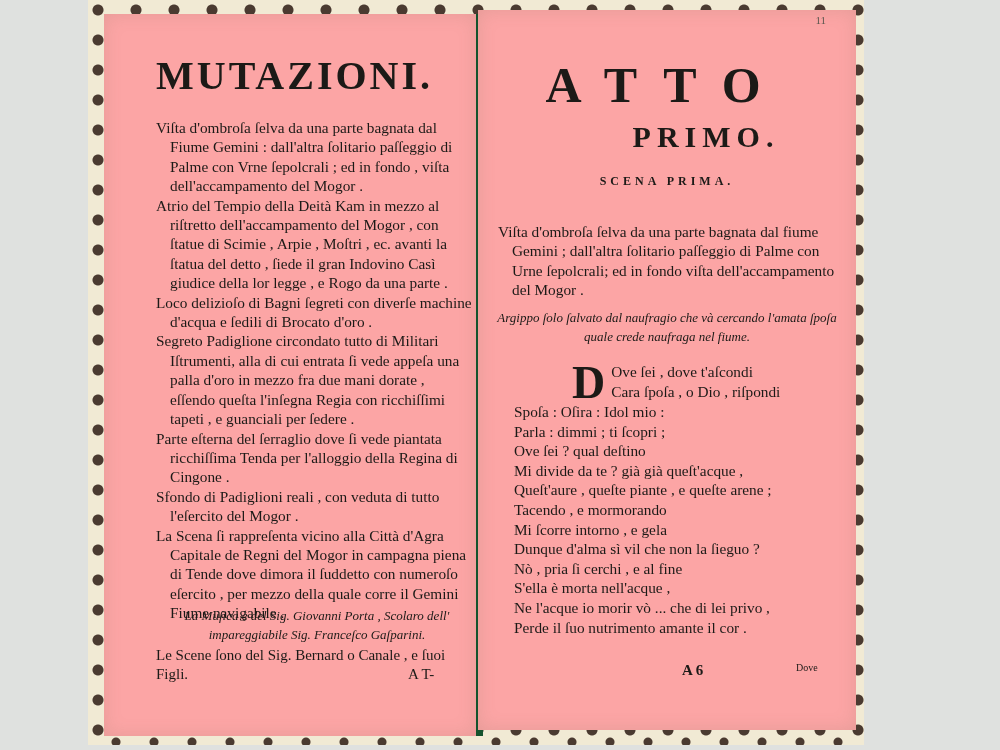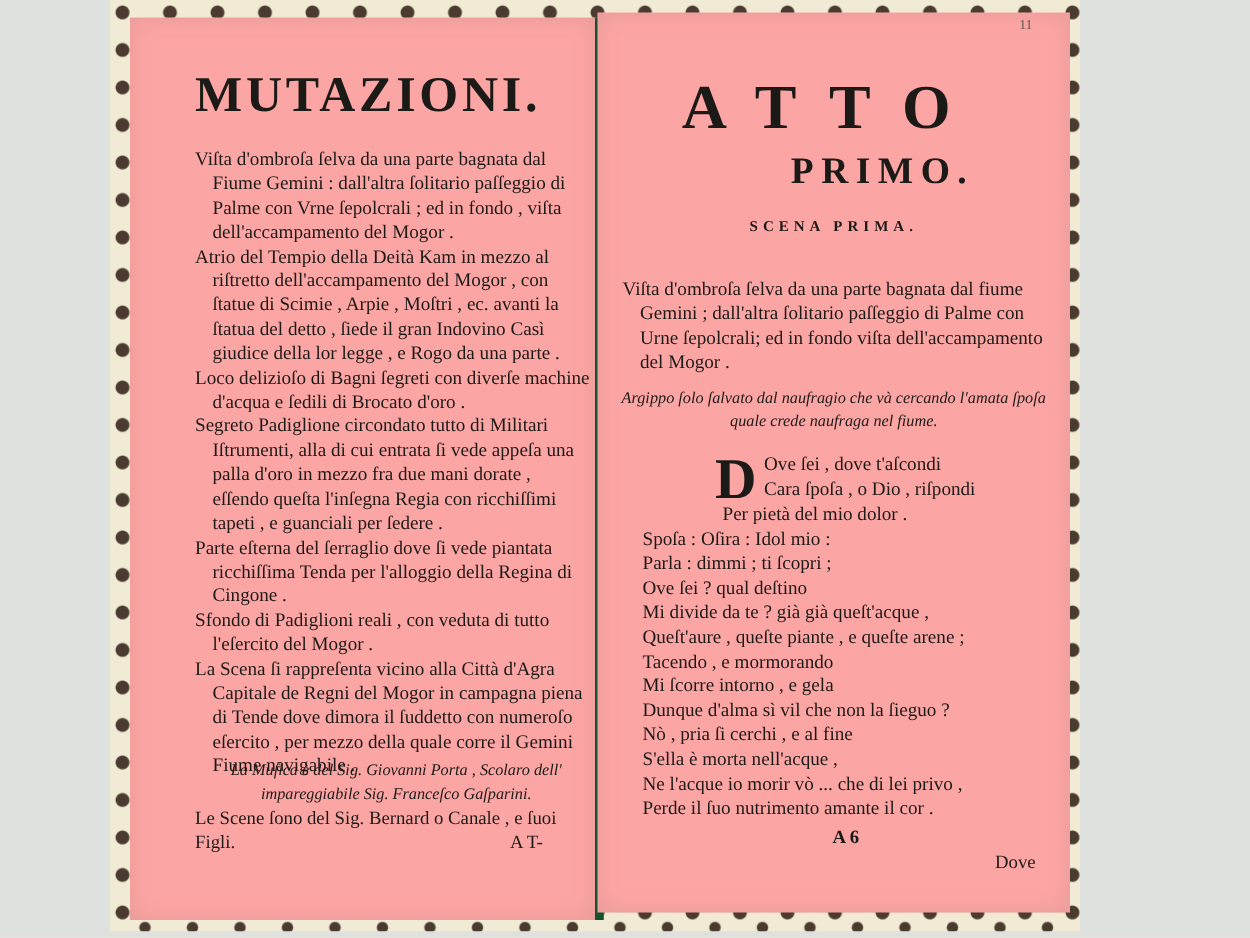--- a/index.html
+++ b/index.html
@@ -58,21 +58,21 @@
   .setting p { margin: 0; padding-left: 14px; text-indent: -14px; }
   .stage-dir {
     position: absolute; left: 14px; top: 298px; width: 350px; text-align: center;
     font-style: italic; font-size: 13px; line-height: 19px;
   }
   .verses { position: absolute; left: 36px; top: 352px; width: 330px; font-size: 15.3px; line-height: 19.6px; }
   .verses .line { white-space: nowrap; }
   .dropcap { float: left; font-size: 46px; font-weight: bold; line-height: 38px; margin: 2px 6px 0 58px; }
   .cap-line { display: block; }
   .signature { position: absolute; top: 652px; font-size: 15px; font-weight: bold; }
-  .catch-right { position: absolute; top: 652px; font-size: 15px; margin-top: 20px; }
+  .catch-right { position: absolute; top: 652px; font-size: 10px; }
 </style>
 </head>
 <body>
 
 <div class="cover"></div>
 
 <div class="page left">
   <div class="heading-left">MUTAZIONI.</div>
   <div class="entries">
     <p class="entry">Viſta d'ombroſa ſelva da una parte bagnata dal Fiume Gemini : dall'altra ſolitario paſſeggio di Palme con Vrne ſepolcrali ; ed in fondo , viſta dell'accampamento del Mogor .</p>
@@ -96,29 +96,28 @@
   <div class="setting">
     <p>Viſta d'ombroſa ſelva da una parte bagnata dal fiume Gemini ; dall'altra ſolitario paſſeggio di Palme con Urne ſepolcrali; ed in fondo viſta dell'accampamento del Mogor .</p>
   </div>
   <div class="stage-dir">Argippo ſolo ſalvato dal naufragio che và cercando l'amata ſpoſa quale crede naufraga nel fiume.</div>
   <div class="verses">
     <div style="overflow:hidden;">
       <span class="dropcap">D</span>
       <span class="cap-line line">Ove ſei , dove t'aſcondi</span>
       <span class="cap-line line" style="padding-left:30px;">Cara ſpoſa , o Dio , riſpondi</span>
     </div>
-    <div class="line" style="padding-left:64px;">Per pietà del mio dolor .</div>
     <div class="line">Spoſa : Oſira : Idol mio :</div>
     <div class="line">Parla : dimmi ; ti ſcopri ;</div>
     <div class="line">Ove ſei ? qual deſtino</div>
     <div class="line">Mi divide da te ? già già queſt'acque ,</div>
     <div class="line">Queſt'aure , queſte piante , e queſte arene ;</div>
     <div class="line">Tacendo , e mormorando</div>
     <div class="line">Mi ſcorre intorno , e gela</div>
     <div class="line">Dunque d'alma sì vil che non la ſieguo ?</div>
     <div class="line">Nò , pria ſi cerchi , e al fine</div>
     <div class="line">S'ella è morta nell'acque ,</div>
     <div class="line">Ne l'acque io morir vò ... che di lei privo ,</div>
     <div class="line">Perde il ſuo nutrimento amante il cor .</div>
   </div>
-  <div class="signature" style="left:188px;text-align:right;">A 6</div>
+  <div class="signature" style="left:204px;text-align:right;">A 6</div>
   <div class="catch-right" style="left:318px;">Dove</div>
 </div>
 
 </body></html>

